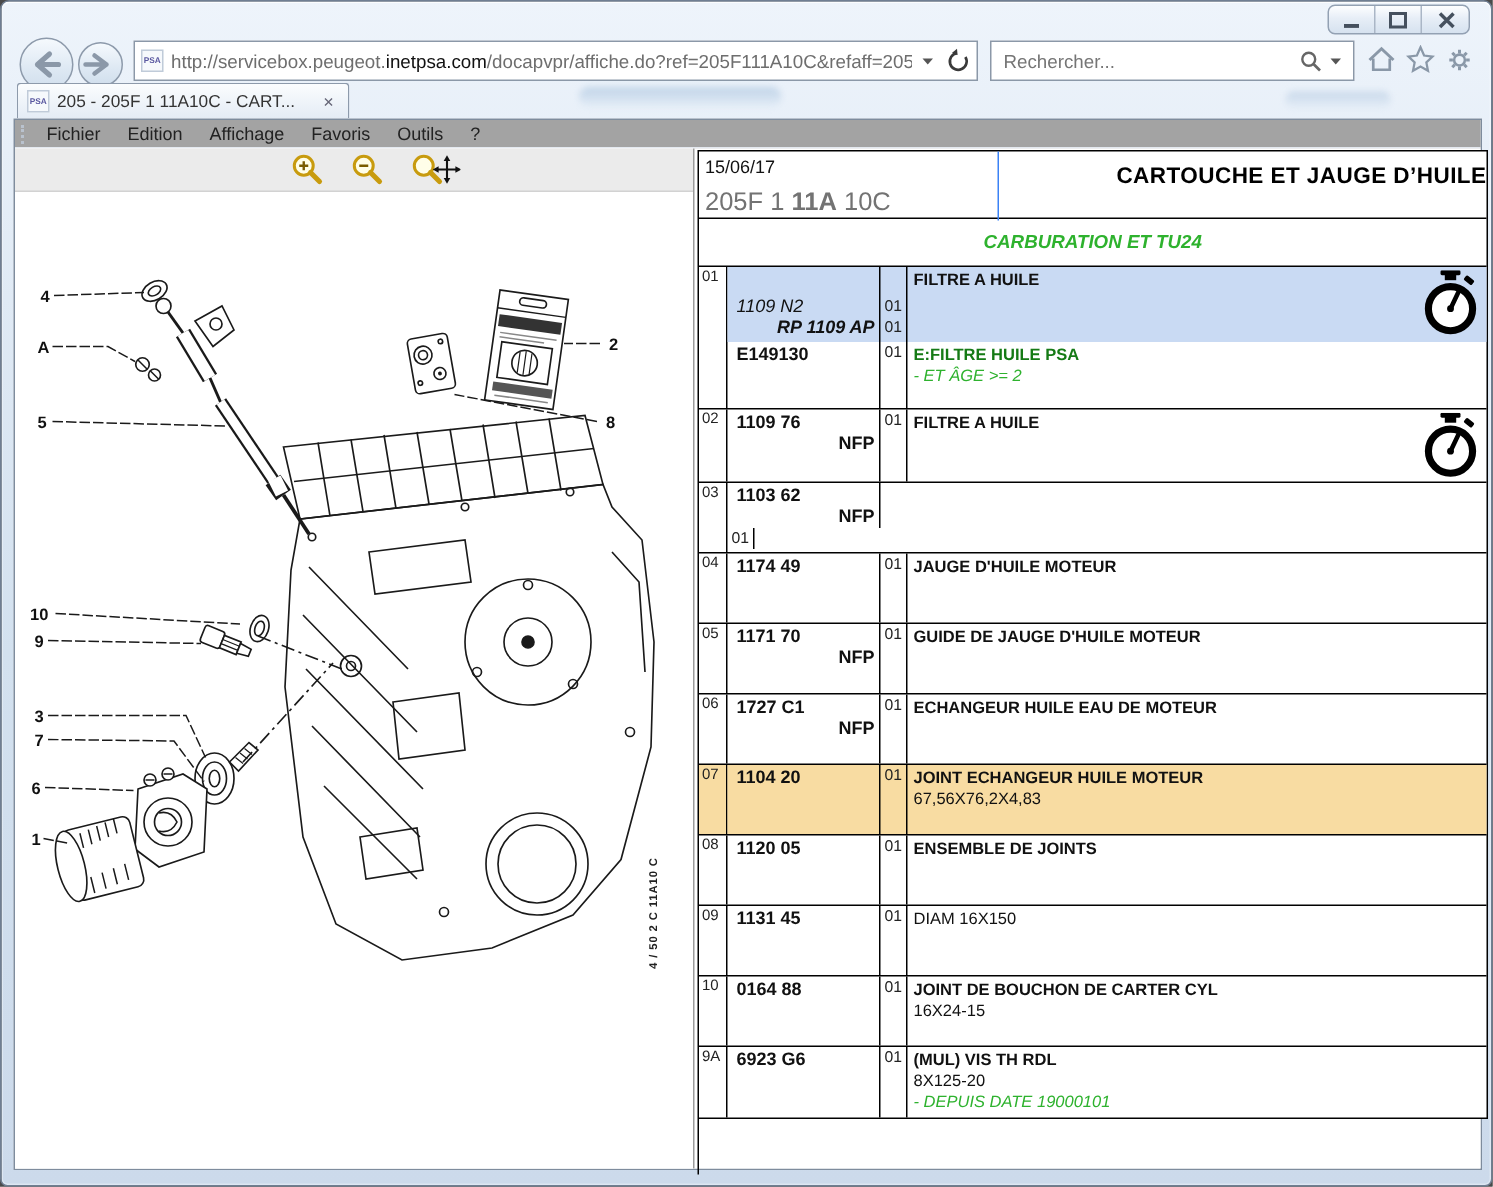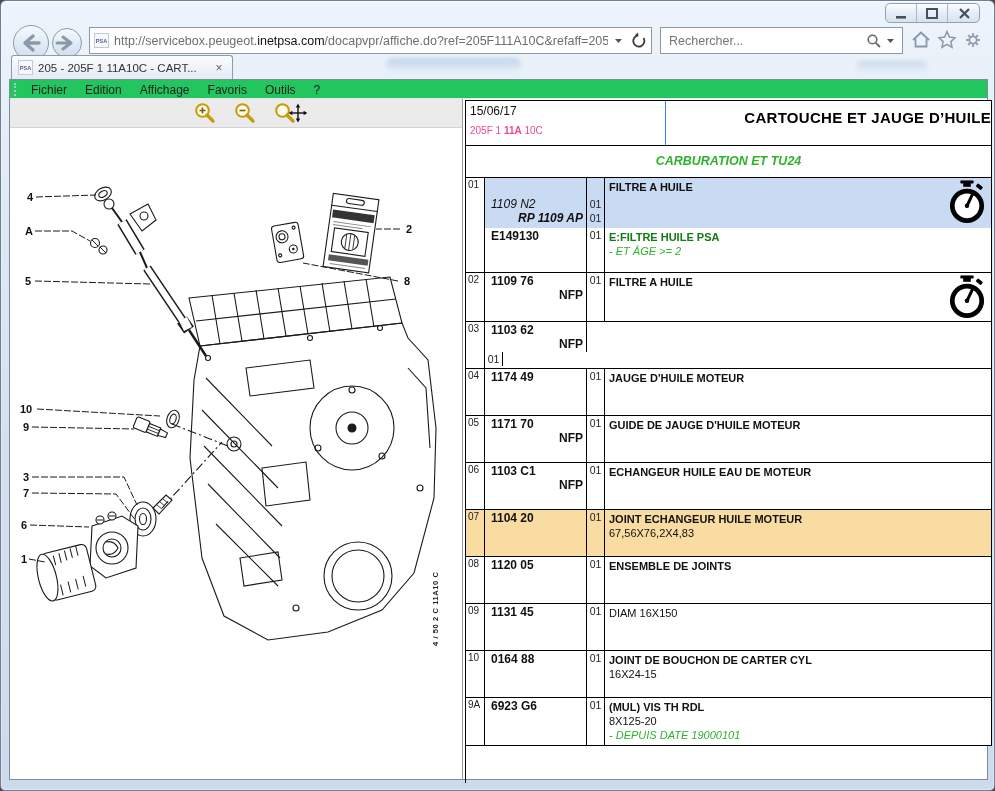--- a/index.html
+++ b/index.html
@@ -38,21 +38,21 @@
     background:linear-gradient(#fbfdfe,#eef3f9 55%,#e4ecf5);border:1px solid #8d9aab;border-bottom:none;
     border-radius:3px 3px 0 0;display:flex;align-items:center;padding:0 6px;gap:5px;}
   .tabtitle{font-size:11.5px;color:#333;white-space:nowrap;overflow:hidden;flex:1;}
   .tabclose{font-size:12px;color:#667;width:14px;text-align:center;cursor:default;}
   .smudge{position:absolute;border-radius:8px;filter:blur(2px);}
   .smudge.a{left:385px;top:57px;width:135px;height:13px;background:linear-gradient(rgba(140,175,210,.45),rgba(210,225,242,.25));}
   .smudge.b{left:856px;top:60px;width:70px;height:11px;background:linear-gradient(rgba(150,180,212,.4),rgba(215,228,243,.2));}
 
   
   .frame{position:absolute;left:8px;top:78px;width:979px;height:701px;border:1px solid #7e8c9d;background:#fff;}
-  .menubar{height:19px;background:#22c55e;border-bottom:1px solid #e3e8ef;display:flex;align-items:center;padding-left:4px;}
+  .menubar{height:19px;background:#a3a3a3;border-bottom:1px solid #e3e8ef;display:flex;align-items:center;padding-left:4px;}
   .grip{width:4px;height:13px;margin-right:4px;border-left:2px dotted #b9c2ce;}
   .mitem{font-size:12px;color:#222;padding:0 9px;line-height:18px;}
   .main{position:relative;height:680px;background:#fff;}
 
   
   .diagpanel{position:absolute;left:0;top:0;width:453px;height:680px;border-right:1px solid #9b9b9b;background:#fff;}
   .diagtoolbar{height:29px;background:#ebebeb;border-bottom:1px solid #d2d2d2;display:flex;align-items:center;
     gap:16px;padding-left:183px;}
   .zbtn{background:none;border:none;padding:0;margin:0;height:24px;display:flex;align-items:center;}
   .diagsvg{display:block;}
@@ -61,21 +61,21 @@
   .sidelabel{font:bold 7.5px "Liberation Sans",sans-serif;letter-spacing:.6px;fill:#222;}
   .art{stroke:#1a1a1a;fill:none;stroke-width:1.1;}
   .artw{stroke:#1a1a1a;fill:#fff;stroke-width:1.1;}
 
   
   .tablewrap{position:absolute;left:455px;top:1px;width:527px;}
   .ptable{border:1px solid #000;width:527px;background:#fff;}
   .phead{display:grid;grid-template-columns:200px 1fr;border-bottom:1px solid #000;height:45px;}
   .phead-left{border-right:1px solid #3b82f6;padding:3px 2px 2px 4px;}
   .pdate{font-size:12px;color:#111;}
-  .pref{font-size:10px;color:#ec4899;margin-top:7px;}
+  .pref{font-size:17px;color:#737373;margin-top:7px;}
   .pref b{font-weight:bold;}
   .phead-right{display:flex;justify-content:flex-end;padding-top:8px;}
   .ptitle{font-size:15px;font-weight:bold;color:#000;letter-spacing:.3px;}
   .psub{height:32px;border-bottom:1px solid #000;text-align:center;padding-top:8px;
     font-size:12.5px;font-weight:bold;font-style:italic;color:var(--green-bright,#2eb22e);}
 
   .trow{display:flex;border-bottom:1px solid #000;}
   .trow:last-child{border-bottom:none;}
   .tnum{width:19px;border-right:1px solid #000;font-size:10px;color:#222;padding:1px 0 0 2px;}
   .tsegs{flex:1;display:flex;flex-direction:column;}
@@ -492,21 +492,21 @@
                       <span class="ln b">GUIDE DE JAUGE D'HUILE MOTEUR</span>
                     </div>
                   </div>
                 </div>
               </div>
               <div class="trow">
                 <div class="tnum">06</div>
                 <div class="tsegs">
                   <div class="tseg" style="height: 46px;">
                     <div class="tcell tref">
-                      <span class="ln b">1103 C1</span>
+                      <span class="ln b">1727 C1</span>
                       <span class="ln b r">NFP</span>
                     </div>
                     <div class="tcell tqty">
                       <span class="ln ">01</span>
                     </div>
                     <div class="tcell tdesc">
                       <span class="ln b">ECHANGEUR HUILE EAU DE MOTEUR</span>
                     </div>
                   </div>
                 </div>

